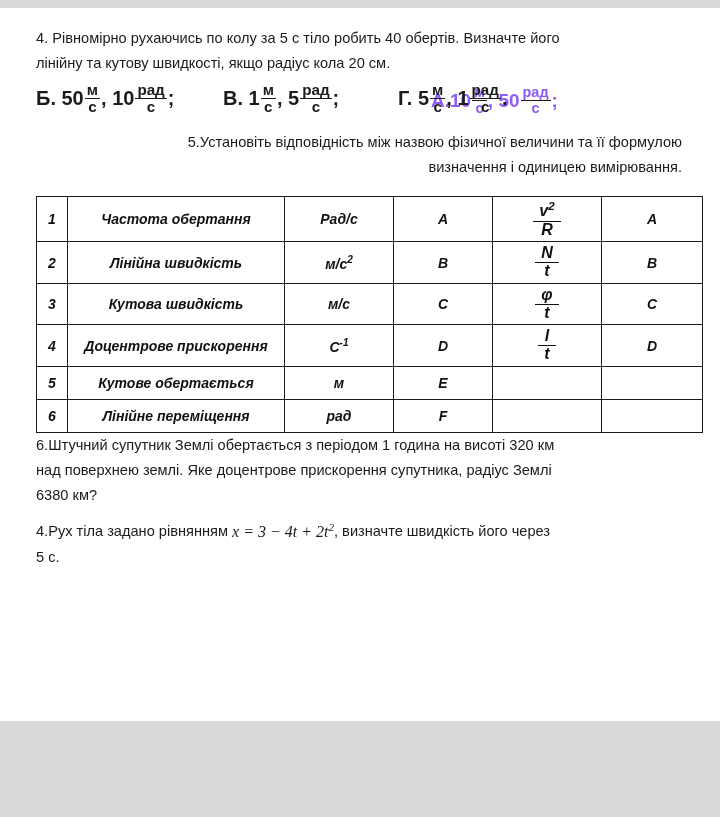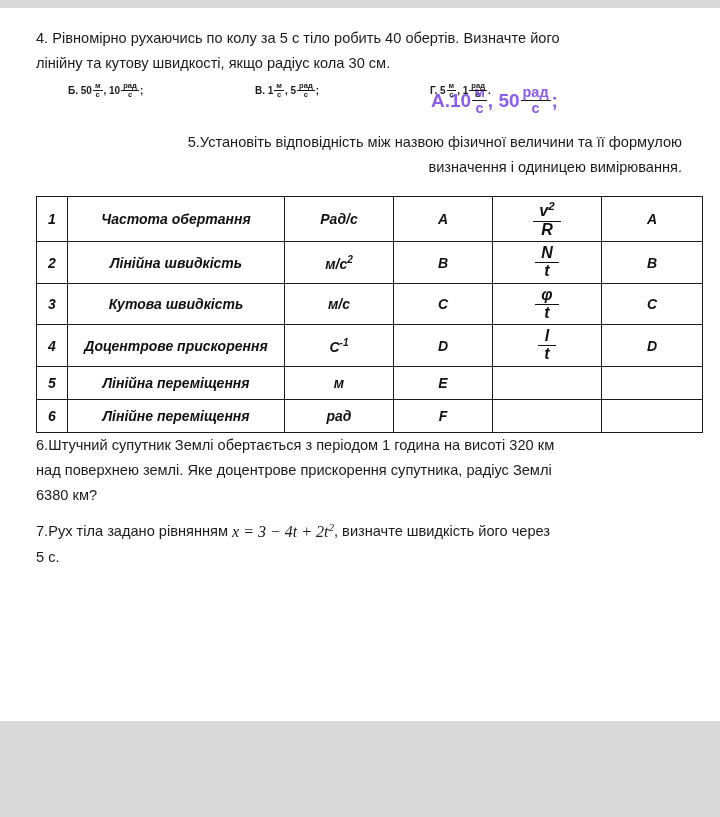--- a/index.html
+++ b/index.html
@@ -75,23 +75,22 @@
     top: 34px;
     font-weight: bold;
     font-size: 19px;
     color: #8b5cf6;
   }
   .row-bvg {
     position: relative;
     height: 34px;
     margin-top: 6px;
     font-weight: bold;
-    font-size: 10px;
+    font-size: 20px;
     color: #1b1b1b;
-    margin-left: 32px;
   }
   .row-bvg > span { position: absolute; top: 0; }
   .posB { left: 0px; }
   .posV { left: 187px; }
   .posG { left: 362px; }
 
   .q5 {
     margin-top: 14px;
     text-align: right;
   }
@@ -151,21 +150,21 @@
 
 <div class="page">
 
   <div class="top-strip"></div>
 
   <div class="sheet">
 
     <div class="para q4" style="position:relative;">
       <div>4. Рівномірно рухаючись по колу за 5 с тіло робить 40 обертів. Визначте його</div>
       <div style="position:relative;">
-        <span>лінійну та кутову швидкості, якщо радіус кола 30 см.</span>
+        <span>лінійну та кутову швидкості, якщо радіус кола 20 см.</span>
         <span class="ansA">
           <span>А.</span><span>10</span><span class="frac"><span class="num">м</span><span class="den">с</span></span><span>, </span><span>50</span><span class="frac"><span class="num">рад</span><span class="den">с</span></span><span>;</span>
         </span>
       </div>
     </div>
 
     <div class="row-bvg">
       <span class="posB">
         <span>Б.</span>
         <span>50</span><span class="frac"><span class="num">м</span><span class="den">с</span></span><span>, </span><span>10</span><span class="frac"><span class="num">рад</span><span class="den">с</span></span><span>;</span>
@@ -234,21 +233,21 @@
           <td class="form tall">
             <span class="mfrac">
               <span class="num2">l</span>
               <span class="den2">t</span>
             </span>
           </td>
           <td class="let2 tall">D</td>
         </tr>
         <tr>
           <td class="num">5</td>
-          <td class="name">Лінійна переміщення</td>
+          <td class="name">Кутове обертається</td>
           <td class="unit">м</td>
           <td class="let1">Е</td>
           <td class="form"></td>
           <td class="let2"></td>
         </tr>
         <tr>
           <td class="num">6</td>
           <td class="name">Лінійне переміщення</td>
           <td class="unit">рад</td>
           <td class="let1">F</td>
@@ -259,21 +258,21 @@
     </table>
 
     <div class="para after-table q6">
       <div>6.Штучний супутник  Землі обертається з періодом  1 година на висоті 320 км</div>
       <div>над поверхнею землі.  Яке доцентрове прискорення супутника, радіус Землі</div>
       <div>6380 км?</div>
     </div>
 
     <div class="para q7">
       <div>
-        <span>7.Рух тіла задано рівнянням </span><span class="eq"><span>x = 3 − 4t + 2t</span><span class="sup2">2</span></span><span>, визначте швидкість його через</span>
+        <span>4.Рух тіла задано рівнянням </span><span class="eq"><span>x = 3 − 4t + 2t</span><span class="sup2">2</span></span><span>, визначте швидкість його через</span>
       </div>
       <div>5 с.</div>
     </div>
 
   </div>
 
   <div class="bottom-strip"></div>
 </div>
 
 </body></html>

